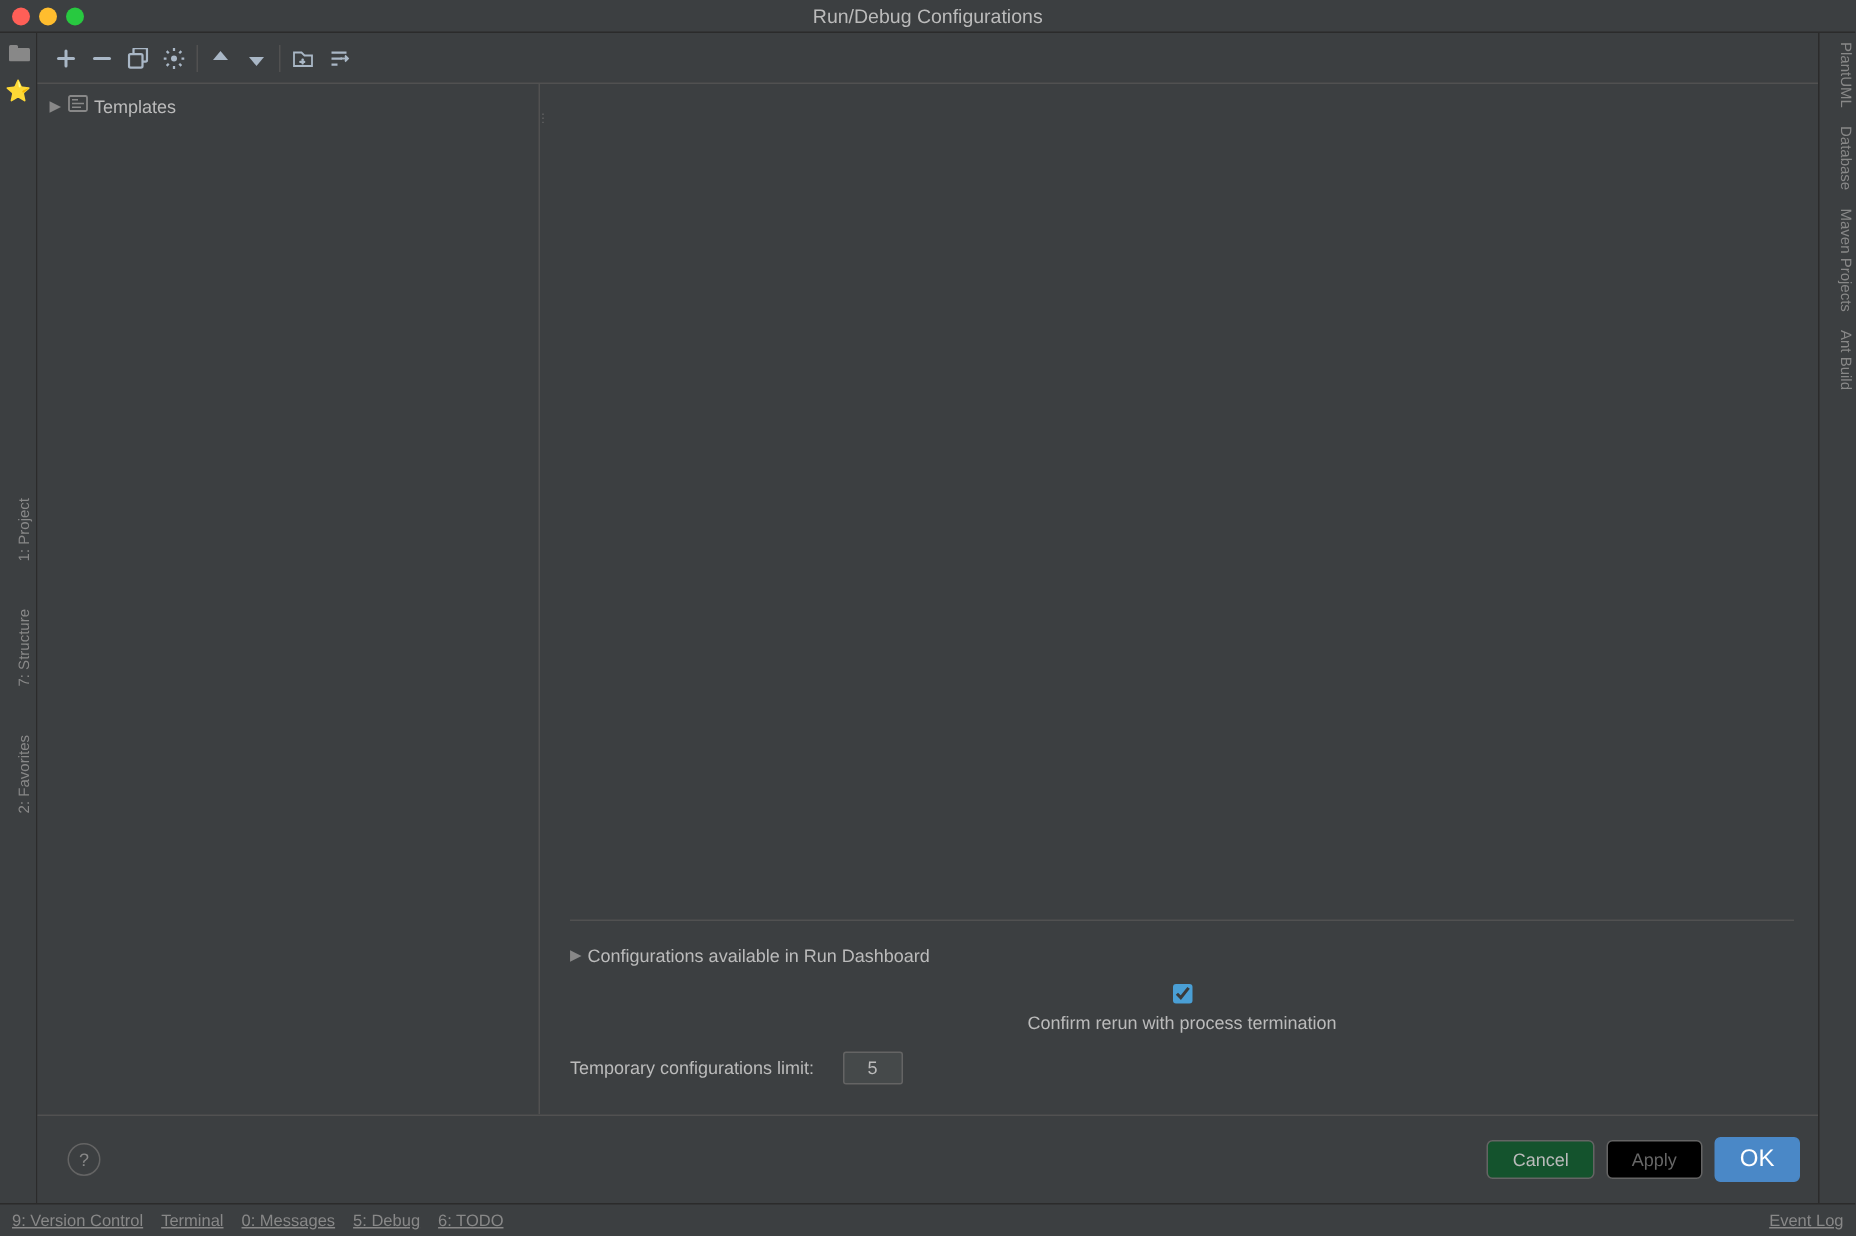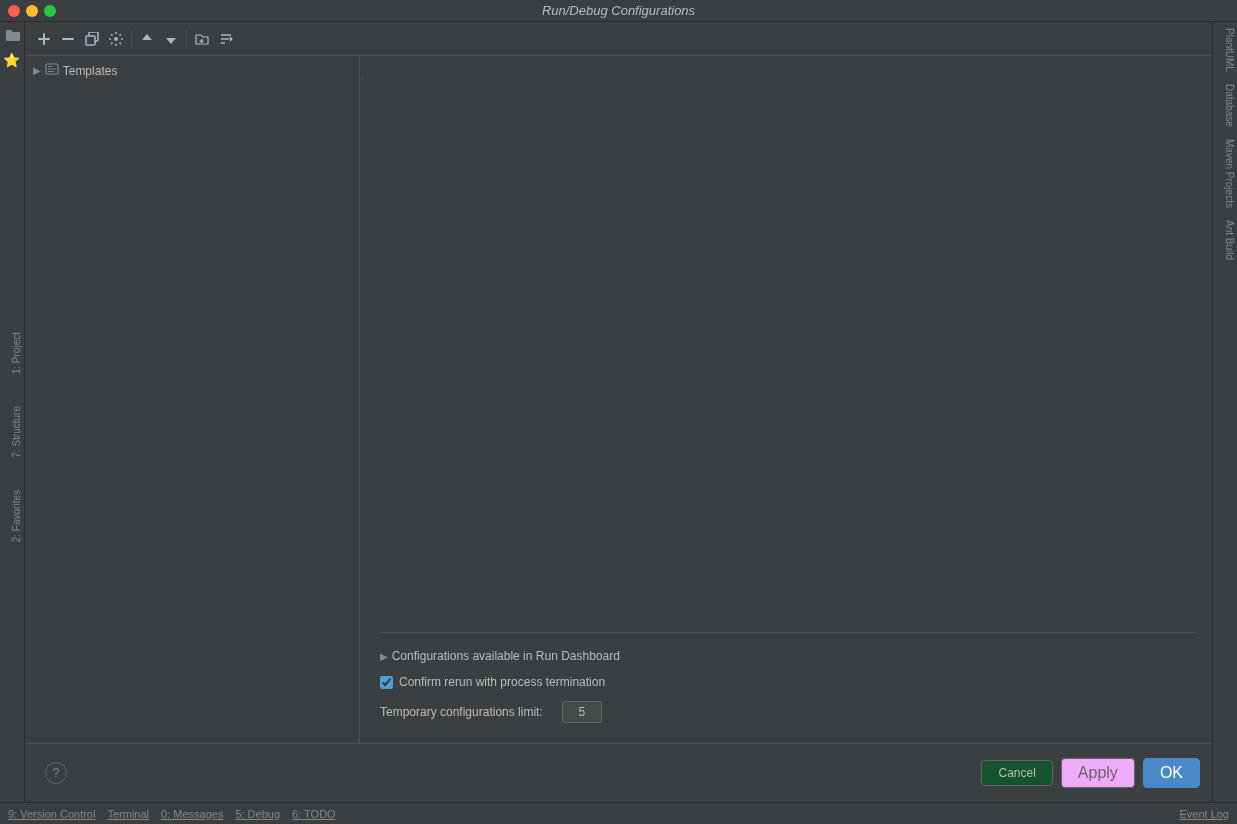--- a/index.html
+++ b/index.html
@@ -18,21 +18,20 @@
     
     .title-bar {
       background: #3c3f41;
       height: 22px;
       display: flex;
       align-items: center;
       padding: 0 8px;
       position: relative;
       flex-shrink: 0;
       border-bottom: 1px solid #2b2b2b;
-      font-style: italic;
     }
     .traffic-lights {
       display: flex;
       gap: 6px;
       align-items: center;
     }
     .traffic-light {
       width: 12px;
       height: 12px;
       border-radius: 50%;
@@ -194,20 +193,21 @@
       font-size: 10px;
       color: #888;
     }
     .checkbox-row {
       display: flex;
       align-items: center;
       gap: 6px;
       padding: 8px 0;
       font-size: 12px;
       color: #bbbbbb;
+      flex-direction: column;
     }
     .checkbox-row input[type="checkbox"] {
       width: 13px;
       height: 13px;
       accent-color: #4a9fd5;
     }
     .limit-row {
       display: flex;
       align-items: center;
       gap: 19px;
@@ -251,25 +251,25 @@
       padding: 5px 16px;
       background: #4a88c7;
       border: 1px solid #4a88c7;
       border-radius: 4px;
       color: #ffffff;
       font-size: 16px;
       cursor: pointer;
     }
     .btn-disabled {
       padding: 5px 16px;
-      background: #f0abfc;
+      background: #000000;
       border: 1px solid #646464;
       border-radius: 4px;
       color: #666;
-      font-size: 16px;
+      font-size: 12px;
       cursor: not-allowed;
     }
 
     
     .status-bar {
       height: 22px;
       background: #3c3f41;
       border-top: 1px solid #2b2b2b;
       display: flex;
       align-items: center;

